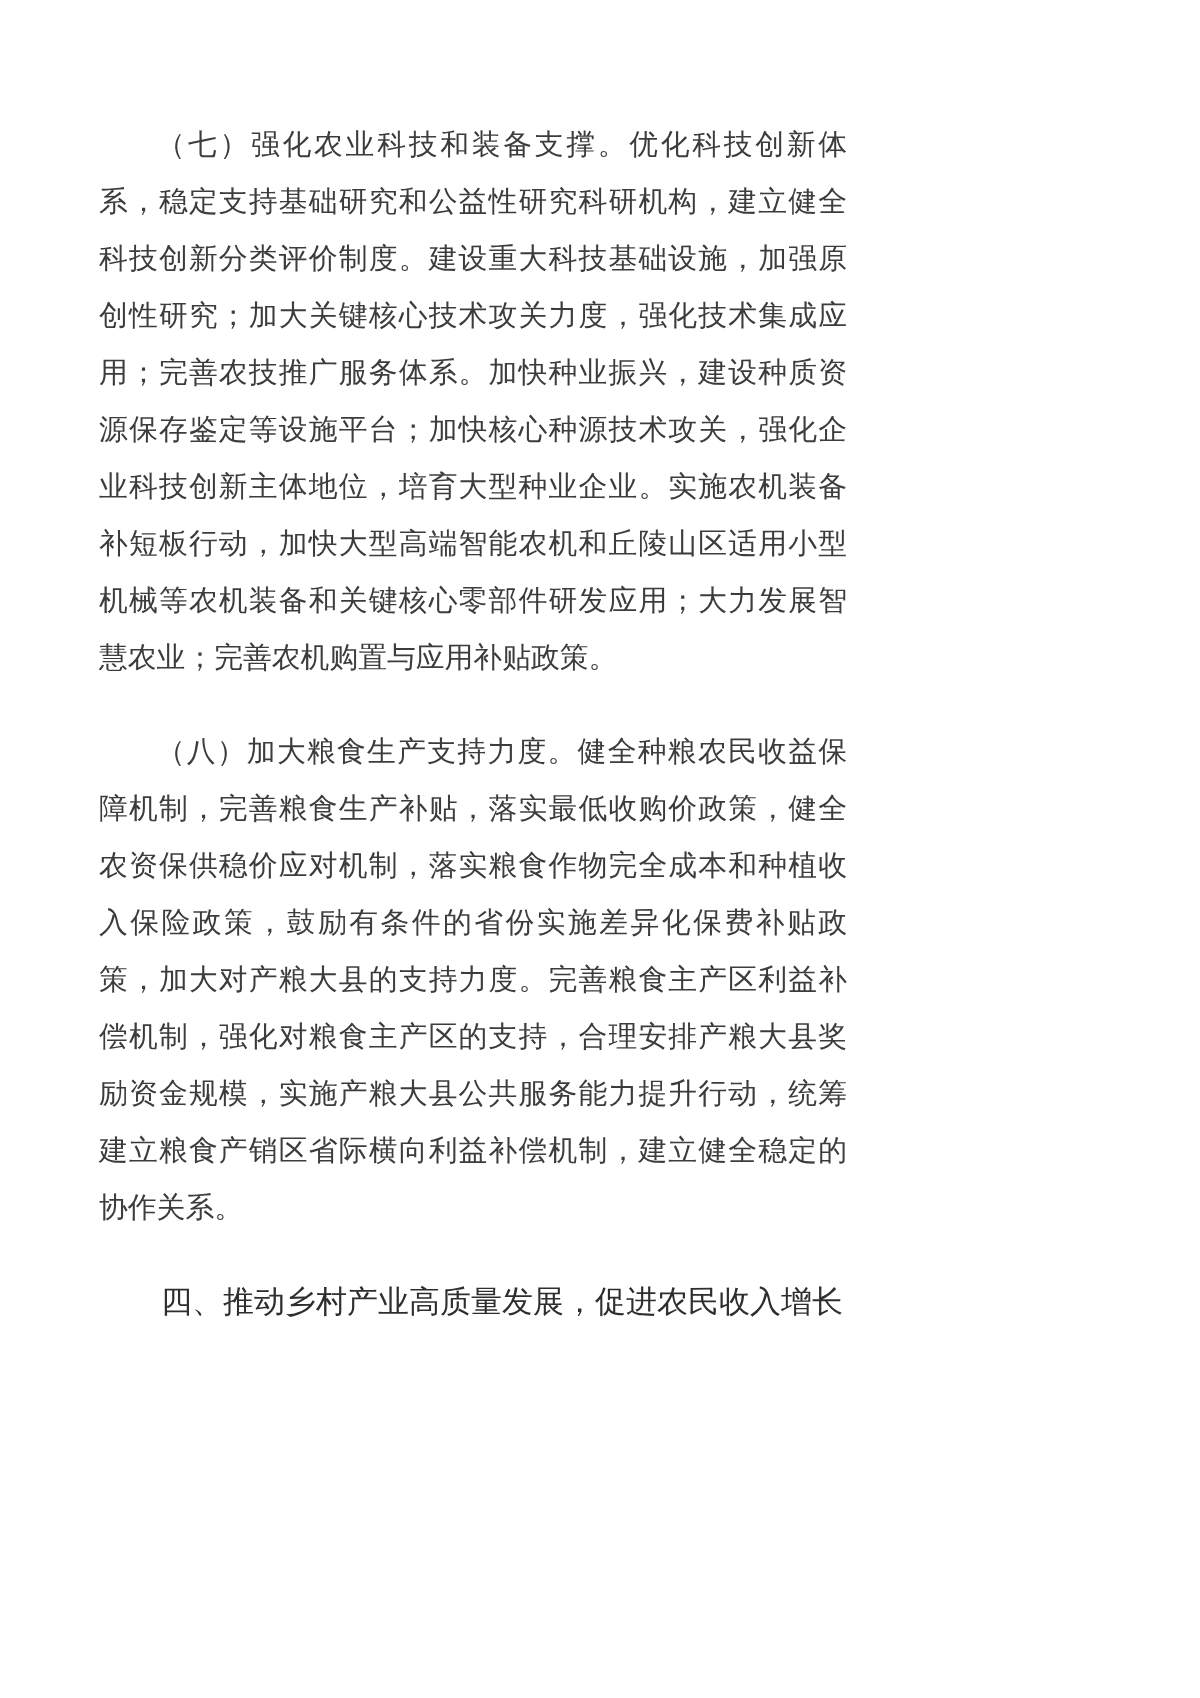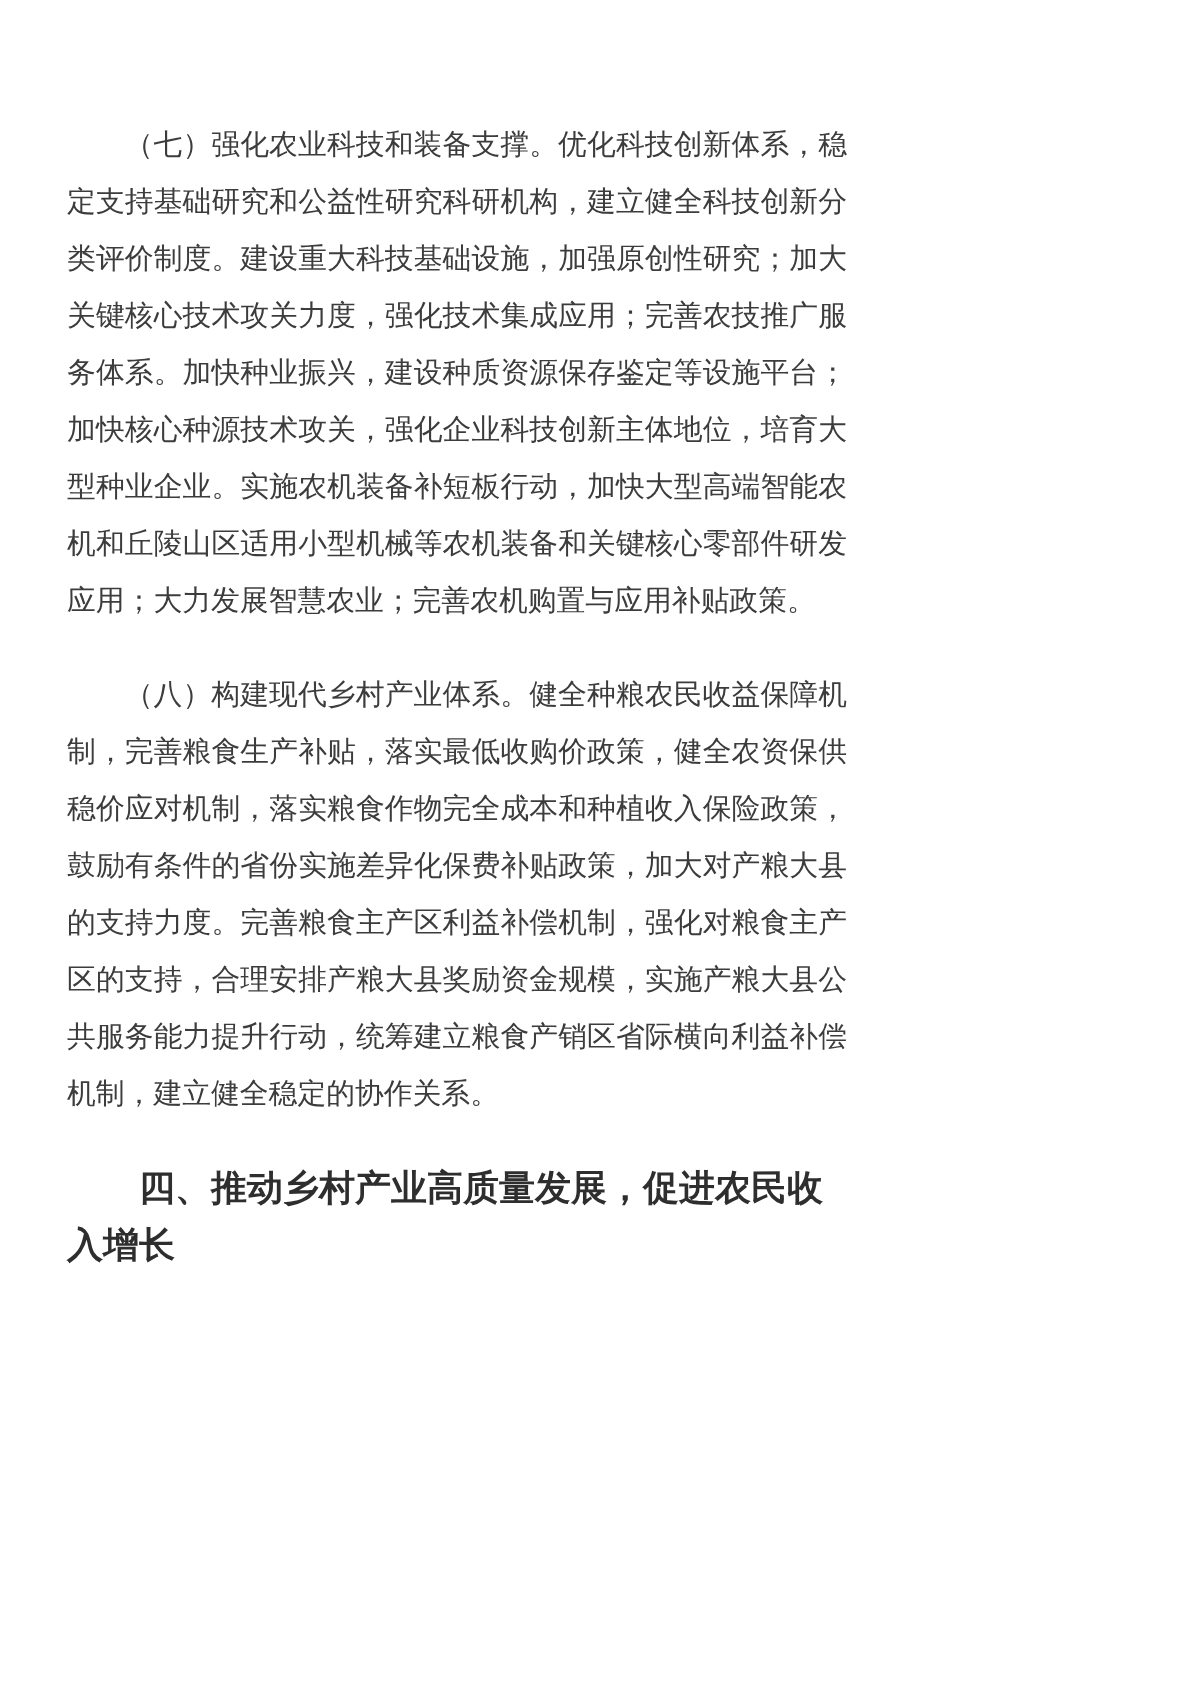--- a/index.html
+++ b/index.html
@@ -9,46 +9,46 @@
   }
   body {
     width: 1200px;
     height: 1698px;
     font-family: "Liberation Sans", "DejaVu Sans", sans-serif;
   }
   .page {
     box-sizing: border-box;
     width: 1024px;
     height: 1698px;
-    padding: 116px 177px 40px 67px;
+    padding: 116px 177px 40px 99px;
     overflow: hidden;
     background: #ffffff;
   }
   .body-para {
     margin: 0 0 37px 0;
     font-size: 28.8px;
     line-height: 57px;
     color: #3c3c3c;
     text-align: justify;
     text-indent: 2em;
     word-break: normal;
   }
   .section-heading {
     margin: 30px 0 31px 0;
-    font-size: 36px;
+    font-size: 31px;
     line-height: 57px;
     color: #2e2e2e;
-    font-weight: bold;
+    font-weight: normal;
     text-indent: 2em;
     text-align: left;
   }
 </style>
 </head>
 <body>
 
 <div class="page">
   <p class="body-para">（七）强化农业科技和装备支撑。优化科技创新体系，稳定支持基础研究和公益性研究科研机构，建立健全科技创新分类评价制度。建设重大科技基础设施，加强原创性研究；加大关键核心技术攻关力度，强化技术集成应用；完善农技推广服务体系。加快种业振兴，建设种质资源保存鉴定等设施平台；加快核心种源技术攻关，强化企业科技创新主体地位，培育大型种业企业。实施农机装备补短板行动，加快大型高端智能农机和丘陵山区适用小型机械等农机装备和关键核心零部件研发应用；大力发展智慧农业；完善农机购置与应用补贴政策。</p>
 
-  <p class="body-para">（八）构建现代乡村产业体系。健全种粮农民收益保障机制，完善粮食生产补贴，落实最低收购价政策，健全农资保供稳价应对机制，落实粮食作物完全成本和种植收入保险政策，鼓励有条件的省份实施差异化保费补贴政策，加大对产粮大县的支持力度。完善粮食主产区利益补偿机制，强化对粮食主产区的支持，合理安排产粮大县奖励资金规模，实施产粮大县公共服务能力提升行动，统筹建立粮食产销区省际横向利益补偿机制，建立健全稳定的协作关系。</p>
+  <p class="body-para">（八）加大粮食生产支持力度。健全种粮农民收益保障机制，完善粮食生产补贴，落实最低收购价政策，健全农资保供稳价应对机制，落实粮食作物完全成本和种植收入保险政策，鼓励有条件的省份实施差异化保费补贴政策，加大对产粮大县的支持力度。完善粮食主产区利益补偿机制，强化对粮食主产区的支持，合理安排产粮大县奖励资金规模，实施产粮大县公共服务能力提升行动，统筹建立粮食产销区省际横向利益补偿机制，建立健全稳定的协作关系。</p>
 
   <h2 class="section-heading">四、推动乡村产业高质量发展，促进农民收入增长</h2>
 
 </div>
 
 </body></html>

